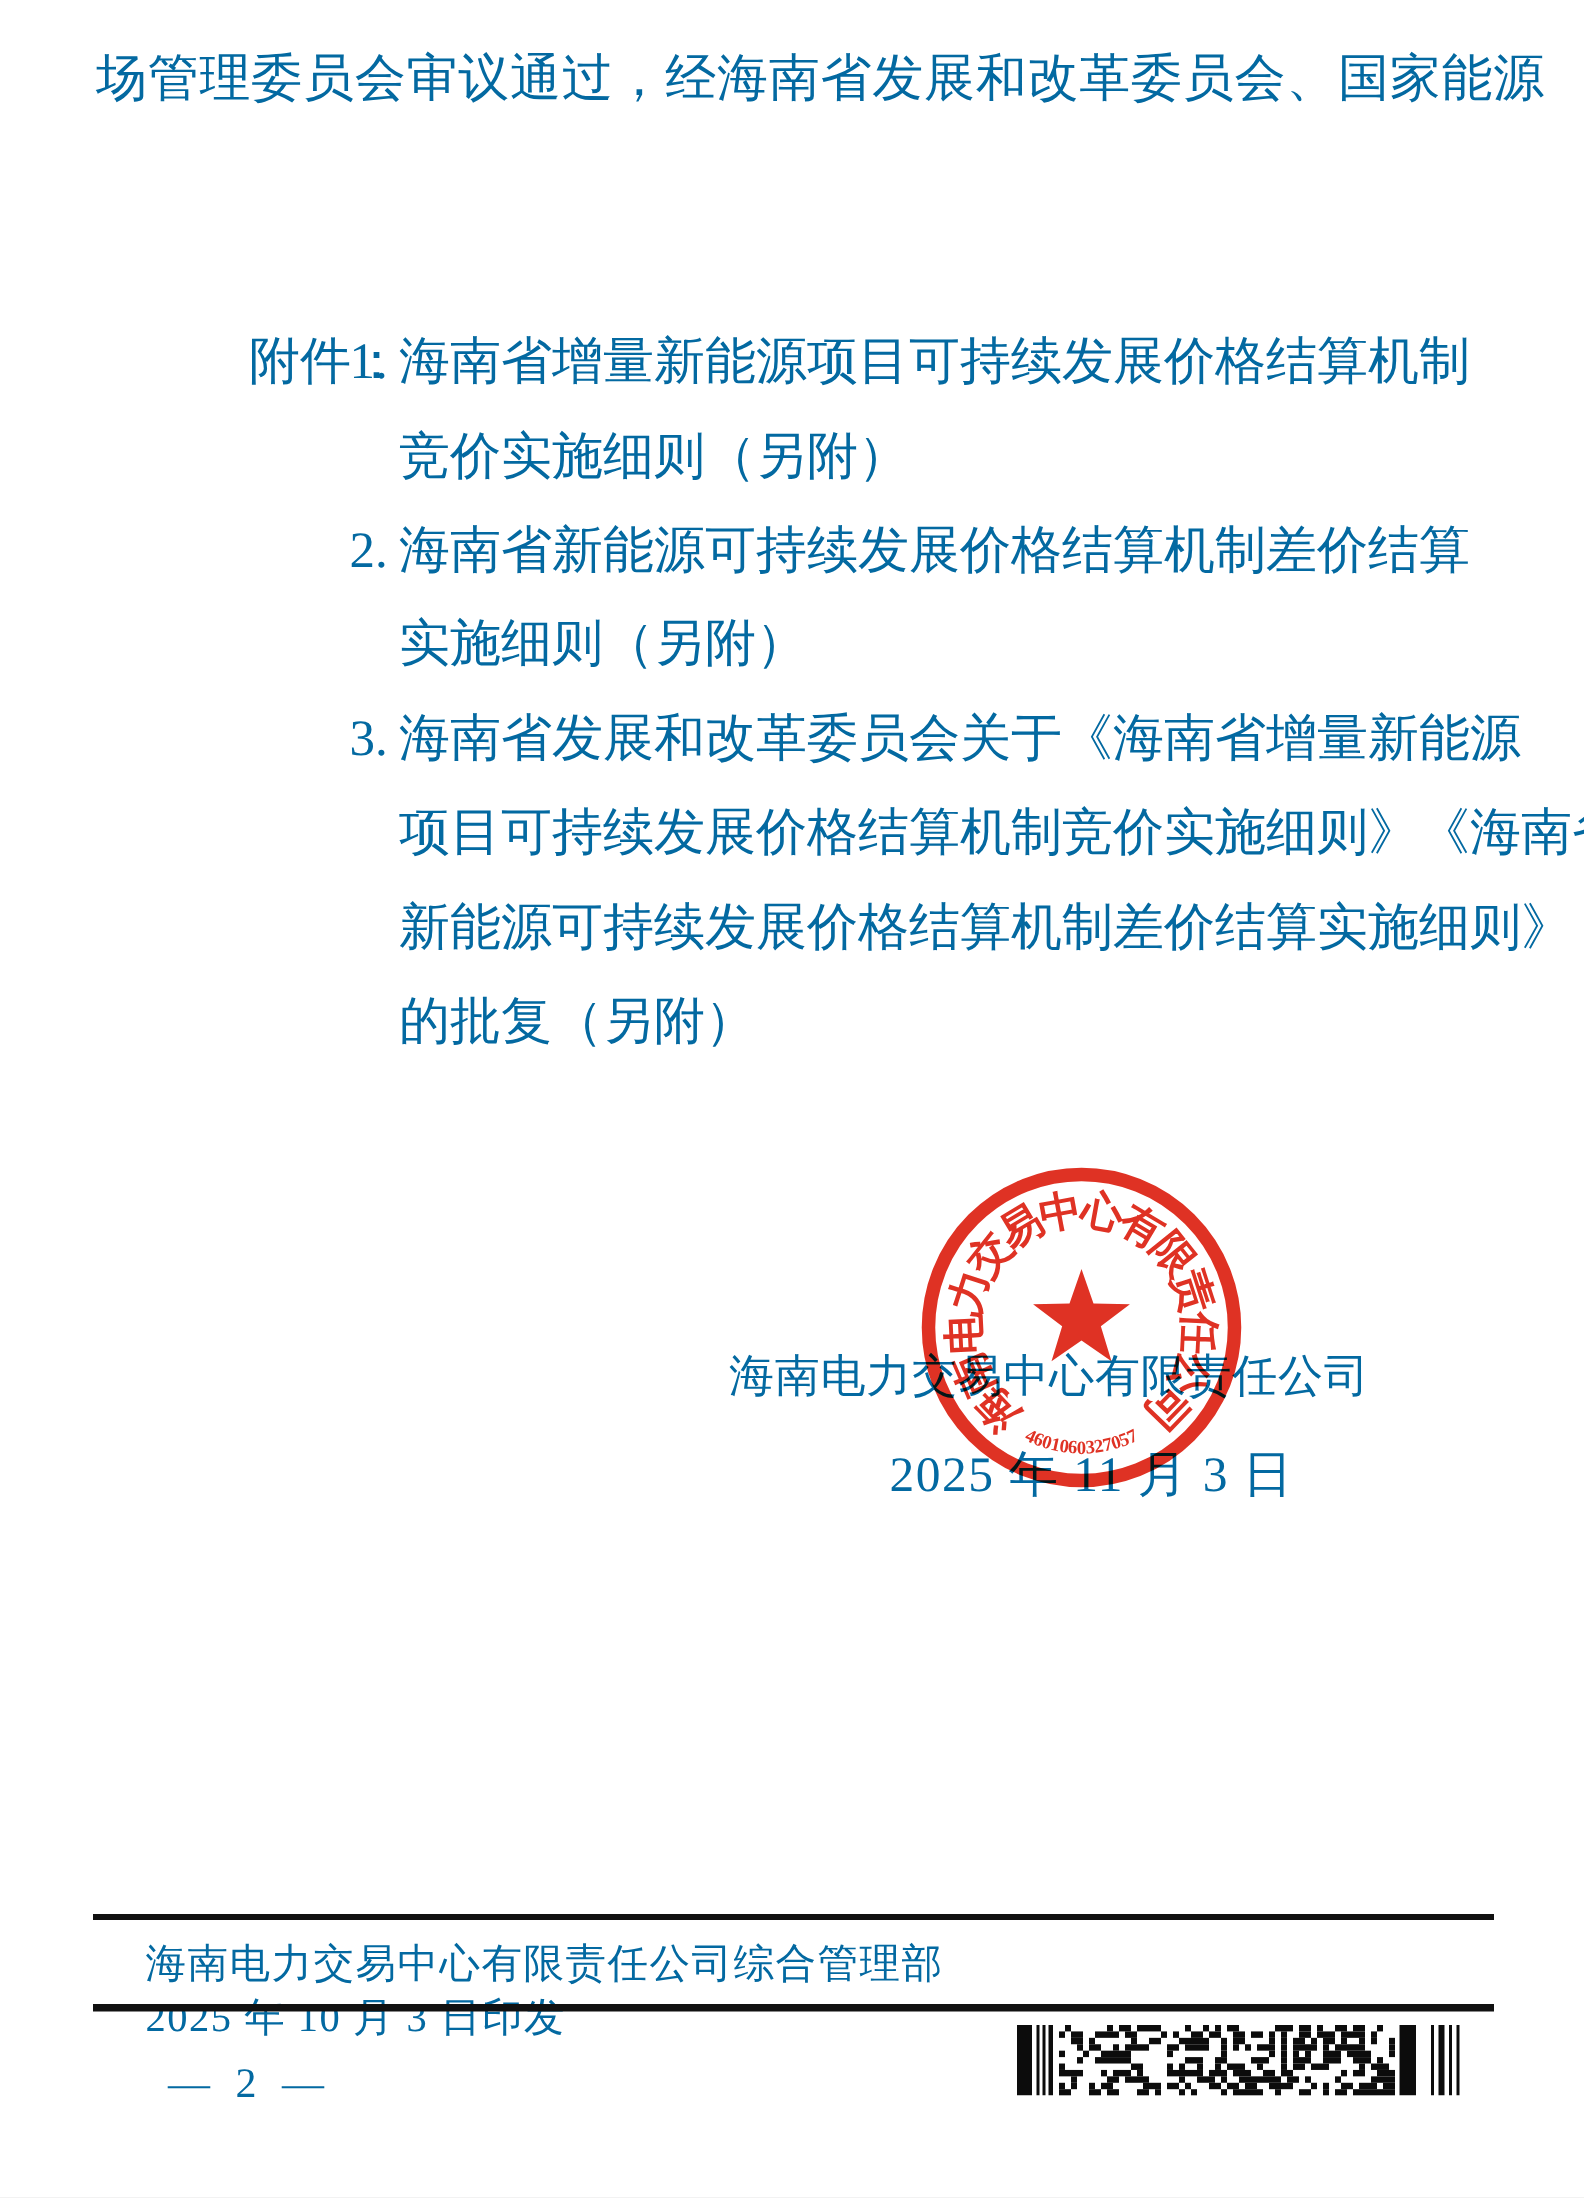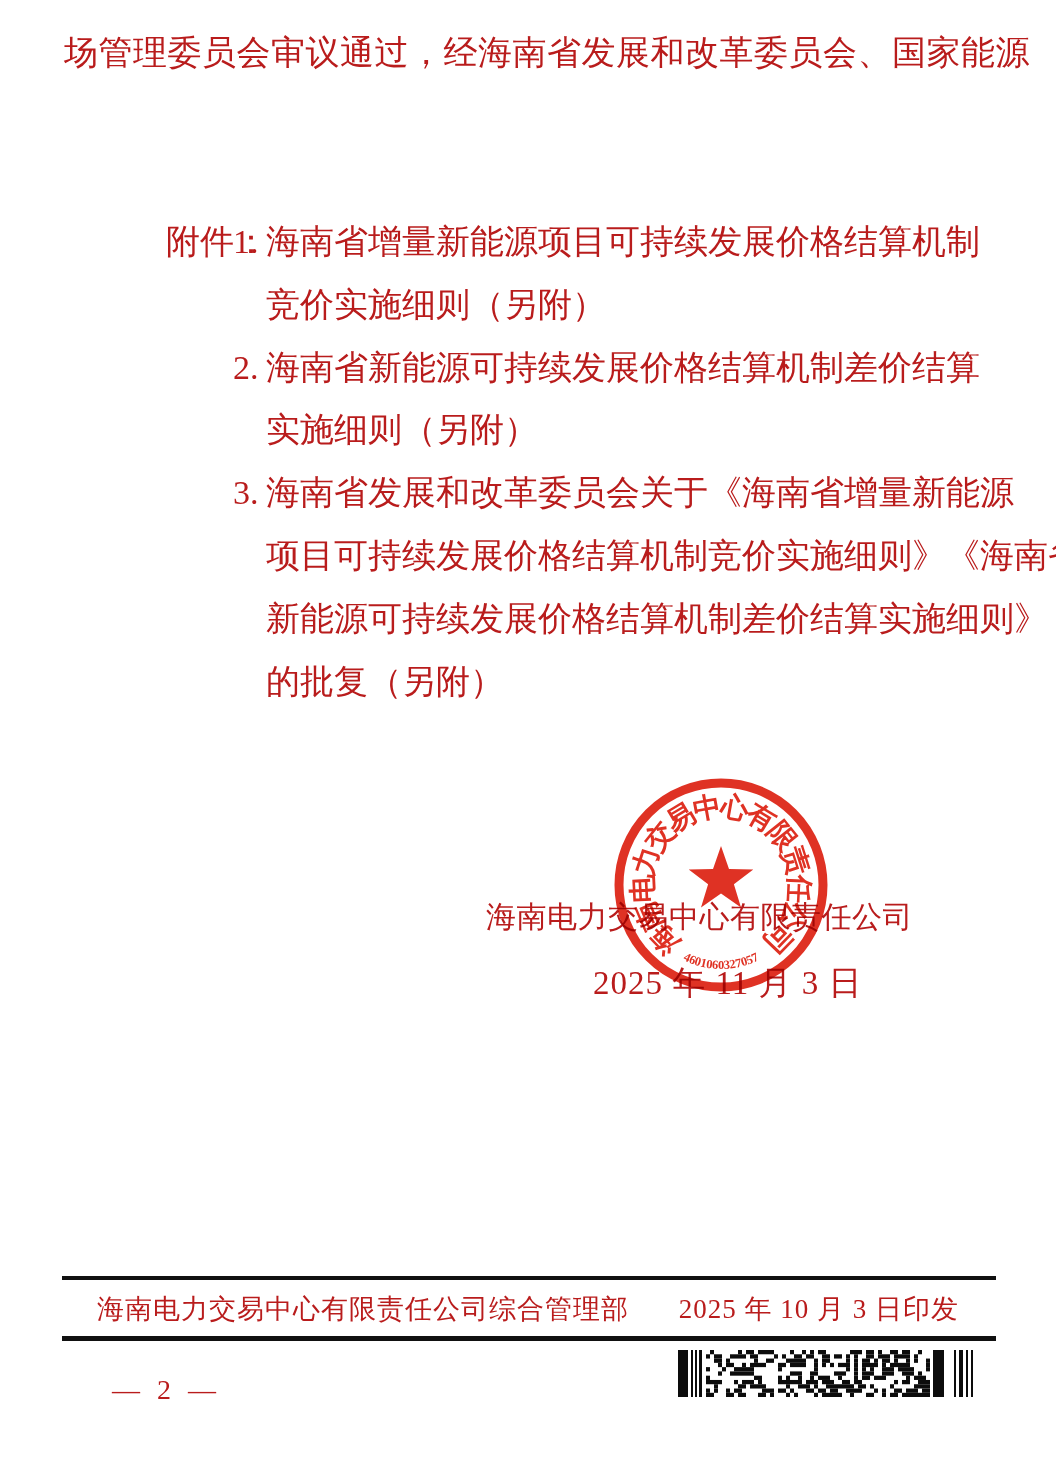--- a/index.html
+++ b/index.html
@@ -3,41 +3,41 @@
 <meta charset="utf-8">
 <style>
   html,body{margin:0;padding:0;background:#e9e9e9;}
   .page{
     position:relative;
     width:1056px;height:1465px;
     margin:0 auto;
     background:#ffffff;
     overflow:hidden;
     font-family:"Liberation Serif","DejaVu Serif",serif;
-    color:#b91c1c;
+    color:#0369a1;
   }
   .abs{position:absolute;white-space:nowrap;}
   
   .intro{left:64px;top:22px;font-size:34px;line-height:62.5px;letter-spacing:0.5px;}
   
   .att-label{left:135px;top:211px;font-size:34px;line-height:62.8px;margin-left:31px;}
   .att-items{left:233px;top:211px;font-size:34px;}
   .att-row{line-height:62.8px;white-space:nowrap;}
   .att-num{display:inline-block;width:33px;}
   .att-cont{padding-left:33px;}
   
   .sig-company{left:486px;top:897px;font-size:30px;letter-spacing:0.5px;}
   .sig-date{left:593px;top:961px;font-size:33px;letter-spacing:1px;}
   
   .seal{left:613px;top:777px;width:216px;height:216px;mix-blend-mode:multiply;opacity:.93;}
   
   .rule{left:62px;width:934px;background:#111;}
   .rule-top{top:1276px;height:4px;}
   .rule-bottom{top:1336px;height:5px;}
-  .footer-line{left:97px;top:1291px;width:862px;display:flex;justify-content:space-between;font-size:27px;letter-spacing:1px;}
+  .footer-line{left:97px;top:1291px;width:862px;display:flex;justify-content:space-between;font-size:27px;letter-spacing:1px;flex-direction:column;}
   .page-number{left:112px;top:1374px;font-size:28px;letter-spacing:5px;}
   .barcode{left:678px;top:1350px;width:299px;height:47px;}
 </style>
 </head>
 <body>
 
 <div class="page">
 
   <div class="abs intro">
     <div>场管理委员会审议通过，经海南省发展和改革委员会、国家能源</div>

